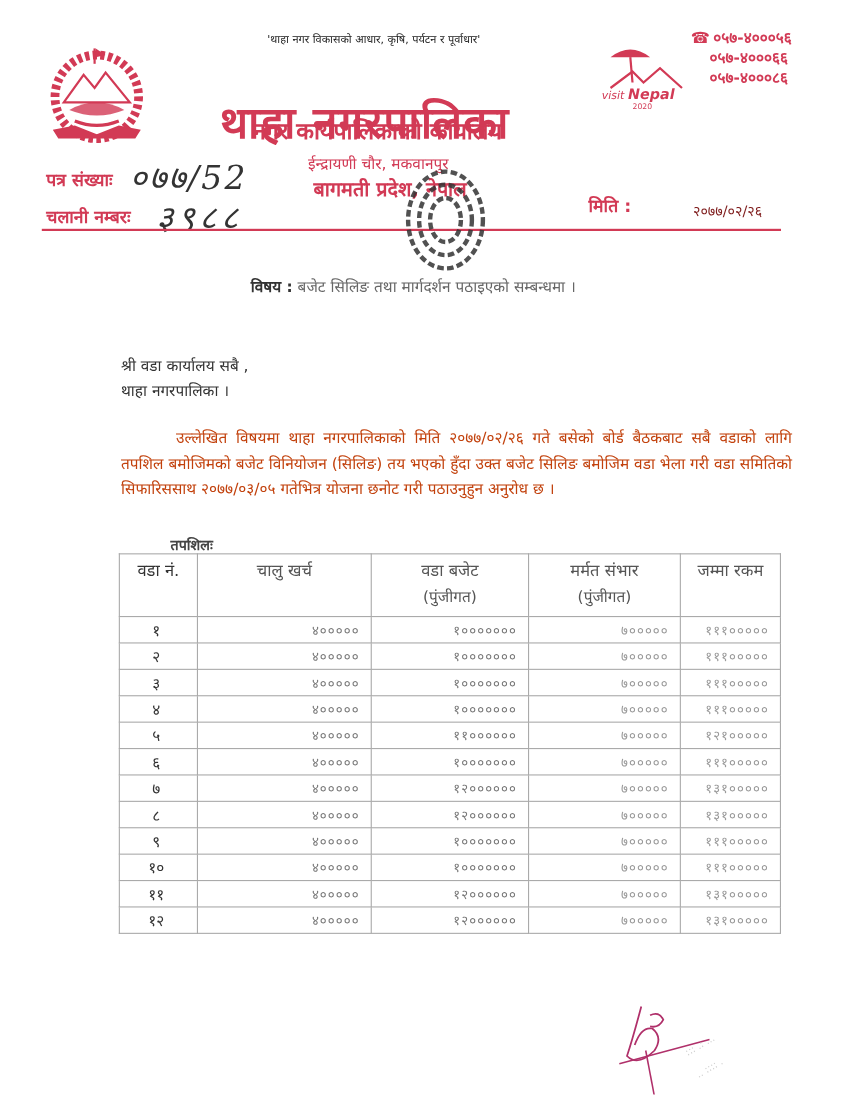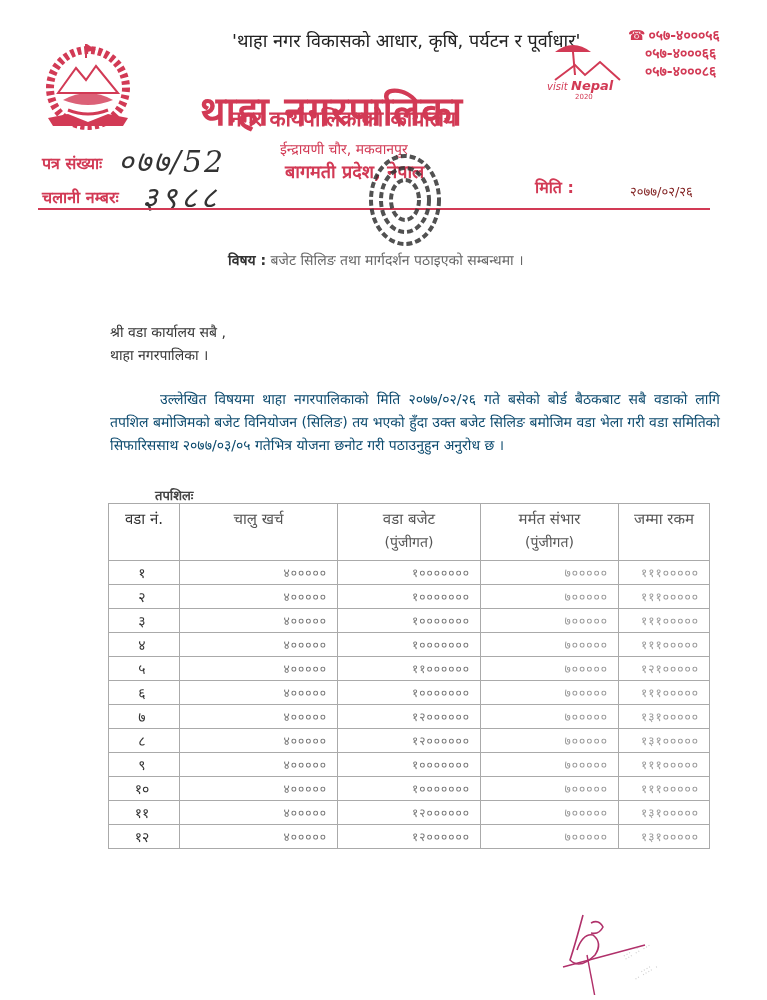--- a/index.html
+++ b/index.html
@@ -1,42 +1,42 @@
 <!DOCTYPE html>
 <html><head>
 <meta charset="utf-8">
 <style>
   html, body { margin: 0; padding: 0; background: #ffffff; }
   body { width: 767px; height: 1000px; position: relative; overflow: hidden;
          font-family: "DejaVu Sans", sans-serif; color: #222; }
   .abs { position: absolute; }
   .red { color: #d23a55; }
   #emblem { left: 38px; top: 38px; width: 100px; height: 100px; }
-  #motto { left: 232px; top: 28px; font-size: 18px; white-space: nowrap; }
+  #motto { left: 243px; top: 28px; font-size: 10px; white-space: nowrap; }
   #org-title { left: 200px; top: 50px; font-size: 40px; font-weight: bold; letter-spacing: 1px; white-space: nowrap; margin-top: 32px; }
   #org-subtitle { left: 230px; top: 104px; font-size: 21px; font-weight: bold; white-space: nowrap; }
   #address1 { left: 280px; top: 139px; font-size: 14px; white-space: nowrap; }
   #address2 { left: 285px; top: 159px; font-size: 18px; font-weight: bold; white-space: nowrap; }
   #visit-nepal { left: 545px; top: 30px; width: 90px; height: 70px; }
   #phones { left: 628px; top: 26px; font-size: 14px; line-height: 18px; font-weight: bold; }
   #phones .ph { display: flex; align-items: center; gap: 3px; }
   #ref-label { left: 42px; top: 152px; font-size: 16px; font-weight: bold; white-space: nowrap; }
   #ref-value { left: 118px; top: 140px; font-size: 30px; font-family: "DejaVu Serif", serif; font-style: italic; color: #333; letter-spacing: 2px; }
   #disp-label { left: 42px; top: 186px; font-size: 16px; font-weight: bold; white-space: nowrap; }
   #disp-value { left: 142px; top: 176px; font-size: 30px; font-family: "DejaVu Serif", serif; font-style: italic; color: #333; letter-spacing: 4px; }
   #date-label { left: 535px; top: 176px; font-size: 16px; font-weight: bold; }
   #date-value { left: 630px; top: 182px; font-size: 13px; color: #7f1d1d; }
   #header-rule { left: 38px; top: 208px; width: 672px; height: 2px; background: #d23a55; }
   #stamp { left: 365px; top: 150px; width: 80px; height: 100px; }
   #subject { left: 228px; top: 250px; font-size: 14px; white-space: nowrap; }
   #subject .s-label { font-weight: bold; color: #333; }
   #subject .s-text { color: #666; }
   #recipient1 { left: 110px; top: 322px; font-size: 14px; color: #333; }
   #recipient2 { left: 110px; top: 345px; font-size: 14px; color: #333; }
-  #body { left: 110px; top: 388px; width: 610px; font-size: 14px; line-height: 23px; color: #0c4a6e; text-align: justify; text-indent: 50px; }
+  #body { left: 110px; top: 388px; width: 610px; font-size: 14px; line-height: 23px; color: #c2410c; text-align: justify; text-indent: 50px; }
   #schedule-label { left: 155px; top: 486px; font-size: 13px; font-weight: bold; color: #444; }
   table#budget { position: absolute; left: 108px; top: 503px; width: 602px; border-collapse: collapse; font-size: 12px; }
   #budget th, #budget td { border: 1px solid #aaa; padding: 0 6px; height: 23px; }
   #budget th { font-weight: normal; font-size: 15px; color: #555; vertical-align: top; height: 52px; padding-top: 4px; margin-top: 16px; }
   #budget th .sub { display: block; font-size: 14px; margin-top: 4px; }
   #budget th.h-ward { color: #333; }
   #budget td { text-align: right; color: #777; letter-spacing: 1px; padding-right: 10px; }
   #budget td.ward { text-align: center; color: #333; font-size: 14px; letter-spacing: 0; }
   #budget td.c4, #budget td.c5 { color: #999; }
   #budget tr.total td.ward { font-weight: bold; }

